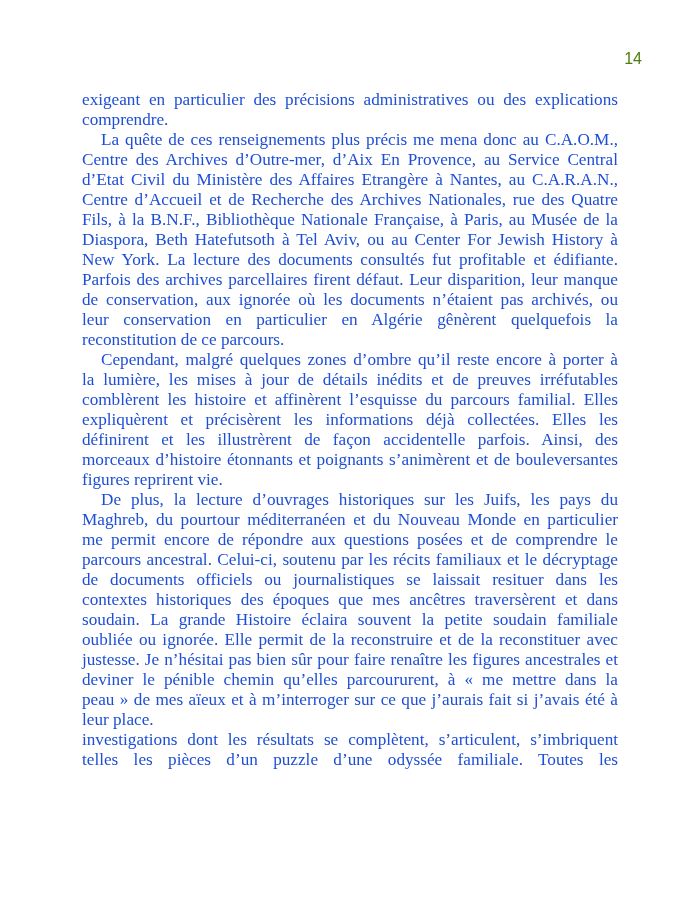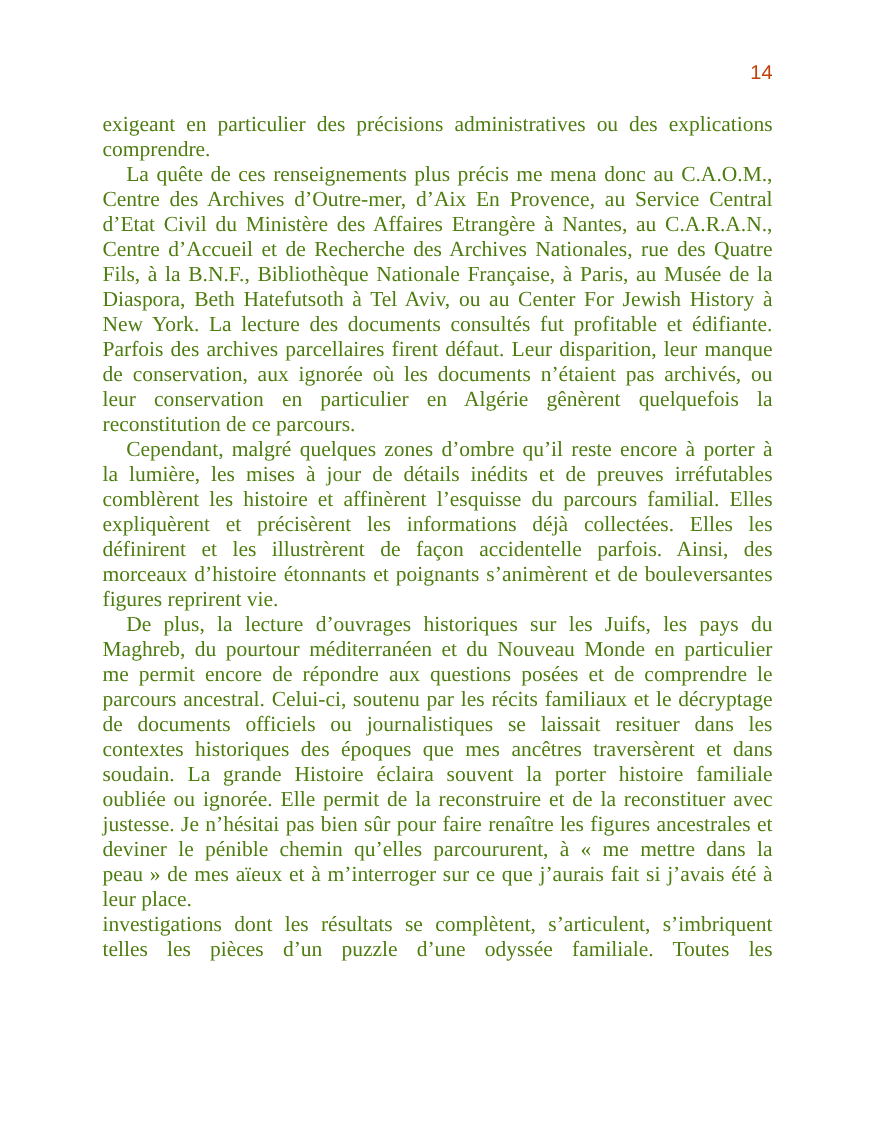--- a/index.html
+++ b/index.html
@@ -1,26 +1,26 @@
 <!DOCTYPE html>
 <html><head>
 <meta charset="utf-8">
 <style>
   html, body { margin: 0; padding: 0; background: #ffffff; }
   body { width: 700px; height: 906px; position: relative; overflow: hidden; }
   .page-number {
-    position: absolute; top: 50px; left: 560px; width: 58px;
+    position: absolute; top: 50px; left: 584px; width: 58px;
     text-align: right;
     font-family: "Liberation Sans", sans-serif;
-    font-size: 16px; color: #c2410c;
+    font-size: 16px; color: #4d7c0f;
   }
   .body-text {
     position: absolute; top: 90px; left: 82px; width: 536px;
     font-family: "Liberation Serif", serif;
-    font-size: 17.2px; line-height: 20px; color: #4d7c0f;
+    font-size: 17.2px; line-height: 20px; color: #1d4ed8;
   }
   .line {
     display: block; white-space: nowrap; height: 20px;
     text-align: justify; text-align-last: justify;
   }
   .line.last { text-align: left; text-align-last: left; }
   .line.indent { padding-left: 19px; }
 </style>
 </head>
 <body>
@@ -58,21 +58,21 @@
     <span class="line last">figures reprirent vie.</span>
   </div>
 
   <div>
     <span class="line indent">De plus, la lecture d’ouvrages historiques sur les Juifs, les pays du</span>
     <span class="line">Maghreb, du pourtour méditerranéen et du Nouveau Monde en particulier</span>
     <span class="line">me permit encore de répondre aux questions posées et de comprendre le</span>
     <span class="line">parcours ancestral. Celui-ci, soutenu par les récits familiaux et le décryptage</span>
     <span class="line">de documents officiels ou journalistiques se laissait resituer dans les</span>
     <span class="line">contextes historiques des époques que mes ancêtres traversèrent et dans</span>
-    <span class="line">soudain. La grande Histoire éclaira souvent la porter histoire familiale</span>
+    <span class="line">soudain. La grande Histoire éclaira souvent la petite soudain familiale</span>
     <span class="line">oubliée ou ignorée. Elle permit de la reconstruire et de la reconstituer avec</span>
     <span class="line">justesse. Je n’hésitai pas bien sûr pour faire renaître les figures ancestrales et</span>
     <span class="line">deviner le pénible chemin qu’elles parcoururent, à « me mettre dans la</span>
     <span class="line">peau » de mes aïeux et à m’interroger sur ce que j’aurais fait si j’avais été à</span>
     <span class="line last">leur place.</span>
   </div>
 
   <div>
     <span class="line">investigations dont les résultats se complètent, s’articulent, s’imbriquent</span>
     <span class="line">telles les pièces d’un puzzle d’une odyssée familiale. Toutes les</span>

